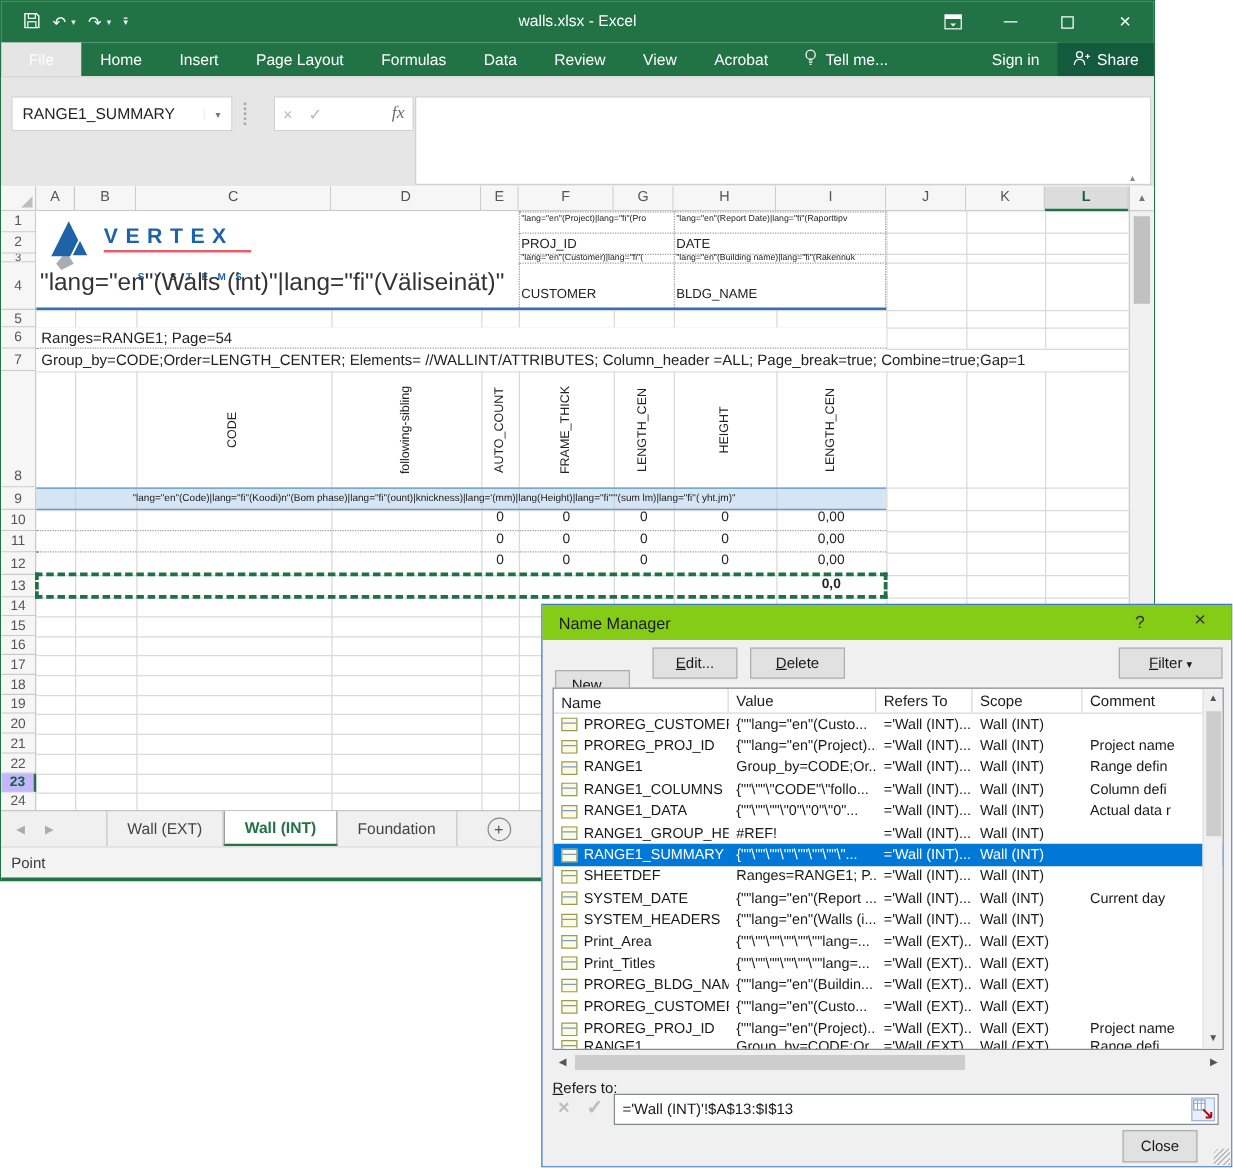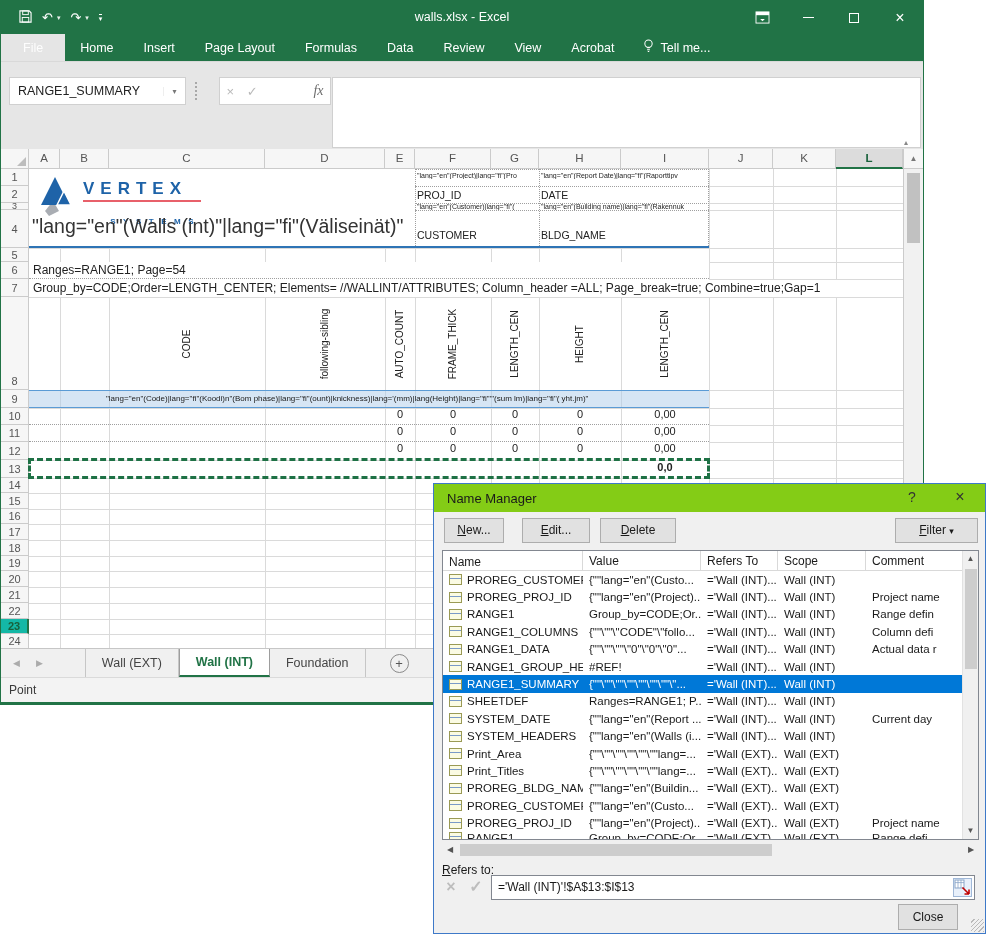--- a/index.html
+++ b/index.html
@@ -40,21 +40,21 @@
 
   
   .sheet { position:absolute; left:0; top:148px; width:922px; height:500px; background:#fff; overflow:hidden; }
   .colhdr { position:absolute; left:0; top:0; height:20px; display:flex; }
   .ch { height:20px; background:#F6F6F6; border-right:1px solid #CBCBCB; border-bottom:1px solid #CBCBCB; font-size:11.5px; color:#555; text-align:center; line-height:19px; }
   .ch.corner { position:relative; background:#F6F6F6; }
   .ch.corner:after { content:""; position:absolute; right:2px; bottom:2px; border-left:9px solid transparent; border-bottom:9px solid #BDBDBD; }
   .ch.active { background:#DCDCDC; color:#18613B; border-bottom:2px solid #217346; font-weight:bold; }
   .rowhdrs { position:absolute; left:0; top:20px; width:28px; }
   .rh { width:28px; background:#F6F6F6; border-right:1px solid #CBCBCB; border-bottom:1px solid #CBCBCB; font-size:11px; color:#555; display:flex; align-items:center; justify-content:center; overflow:hidden; }
-  .rh.active { background:#14b8a6; color:#18613B; border-right:2px solid #217346; font-weight:bold; }
+  .rh.active { background:#c4b5fd; color:#18613B; border-right:2px solid #217346; font-weight:bold; }
   .vl { position:absolute; width:1px; top:20px; height:480px; background:#DADADA; }
   .hl { position:absolute; height:1px; left:28px; width:874px; background:#DADADA; }
   .mask { position:absolute; background:#fff; }
   .dotbox { position:absolute; border:1px dotted #9f9f9f; }
   .dotline-h { position:absolute; border-top:1px dotted #9f9f9f; height:0; }
   .dotline-v { position:absolute; border-left:1px dotted #9f9f9f; width:0; }
   .cellsmall { position:absolute; font-size:7px; color:#222; white-space:nowrap; overflow:hidden; }
   .cellmed { position:absolute; font-size:10.5px; color:#222; white-space:nowrap; }
   .a4title { position:absolute; font-size:19.5px; color:#333; white-space:nowrap; }
   .celltext { position:absolute; font-size:12px; color:#222; white-space:nowrap; overflow:hidden; }
@@ -167,20 +167,31 @@
       <div class="rtab">Review</div>
       <div class="rtab">View</div>
       <div class="rtab">Acrobat</div>
       <div class="tellme">
         <span><svg width="11" height="14" viewBox="0 0 12 15">
               <circle cx="6" cy="5" r="4" fill="none" stroke="#fff" stroke-width="1.1"></circle>
               <path d="M4.5 9.5 h3 M4.5 11.5 h3 M5.2 13.5 h1.6" stroke="#fff" stroke-width="1.1" fill="none"></path>
             </svg></span>
         <span>Tell me...</span>
       </div>
+      <div class="rt-right">
+        <div class="signin">Sign in</div>
+        <div class="sharebtn">
+          <span><svg width="14" height="13" viewBox="0 0 15 14">
+                <circle cx="6" cy="4" r="2.6" fill="none" stroke="#fff" stroke-width="1.1"></circle>
+                <path d="M1.5 13 c0-3.2 2-5 4.5-5 s4.5 1.8 4.5 5" fill="none" stroke="#fff" stroke-width="1.1"></path>
+                <path d="M11 5.5 h4 M13 3.5 v4" stroke="#fff" stroke-width="1.1"></path>
+              </svg></span>
+          <span>Share</span>
+        </div>
+      </div>
     </div>
 
     <div class="formula-row">
       <div class="namebox">
         <span class="nbtext">RANGE1_SUMMARY</span>
         <span class="nbdrop">▾</span>
       </div>
       <div class="fr-dots"></div>
       <div class="fxbox">
         <span class="dim">×</span>
@@ -368,21 +379,21 @@
       <span>Point</span>
     </div>
   </div>
 
   <div class="dlg">
     <div class="dlg-title">
       <span class="t">Name Manager</span>
       <span class="dlg-help">?</span>
       <span class="dlg-close">×</span>
     </div>
-    <div class="btn ul" style="left:10px;top:34px;width:60px">New...</div>
+    <div class="btn ul" style="left:10px;top:52px;width:60px">New...</div>
     <div class="btn ul" style="left:88px;top:34px;width:68px">Edit...</div>
     <div class="btn ul" style="left:166px;top:34px;width:76px">Delete</div>
     <div class="btn" style="left:461px;top:34px;width:83px"><span class="ulspan" style="text-decoration:underline">F</span><span>ilter</span> <span style="font-size:9px">▾</span></div>
 
     <div class="nm-list">
       <div class="nm-hdr">
         <div class="c-name">Name</div>
         <div class="c-val">Value</div>
         <div class="c-ref">Refers To</div>
         <div class="c-scope">Scope</div>

